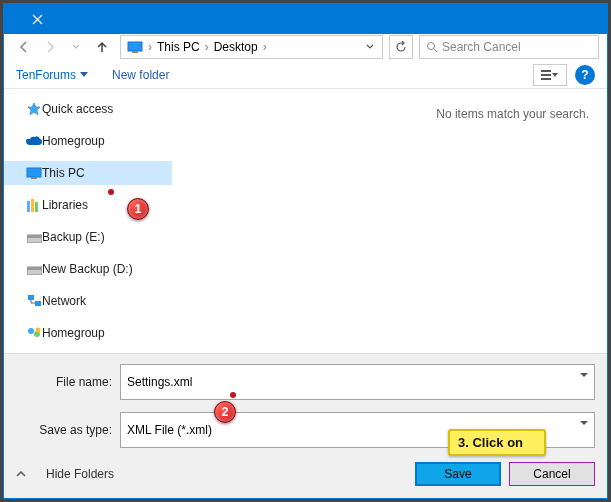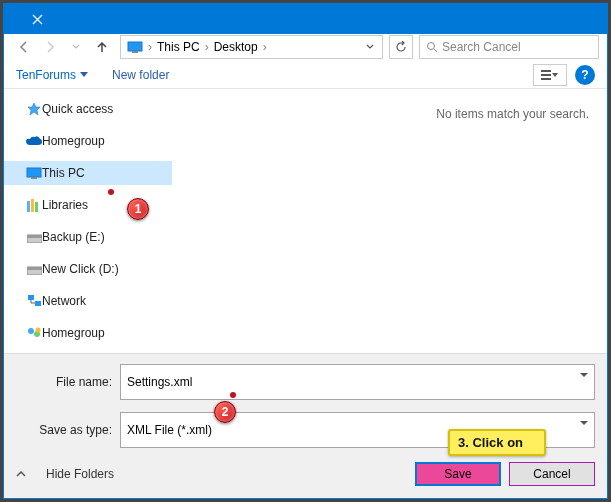--- a/index.html
+++ b/index.html
@@ -34,21 +34,21 @@
 .watermark { position: absolute; top: 84px; left: 50%; transform: translateX(-50%); font-size: 22px; font-weight: 600; color: #fff; text-shadow: 0 0 4px #888, 0 0 2px #999; pointer-events: none; letter-spacing: .5px; }
 .footer { background: #f0f0f0; border-top: 1px solid #ddd; padding: 10px 12px 12px; }
 .field-row { display: flex; align-items: center; margin-bottom: 12px; }
 .field-label { width: 104px; text-align: right; padding-right: 8px; color: #222; }
 .field-input { flex: 1; height: 22px; border: 1px solid #a5a5a5; background: #fff; padding: 17px 6px; display: flex; align-items: center; position: relative; }
 .field-input.combo::after { content: ""; position: absolute; right: 6px; top: 8px; border: 4px solid transparent; border-top-color: #555; }
 .btn-row { display: flex; align-items: center; margin-top: 14px; }
 .hide-folders { display: flex; align-items: center; gap: 20px; cursor: pointer; color: #333; }
 .btn-row .spacer { flex: 1; }
 .btn { width: 86px; height: 24px; border: 1px solid #a21caf; background: #e1e1e1; display: flex; align-items: center; justify-content: center; cursor: pointer; margin-left: 8px; }
-.btn.primary { border: 2px solid #0078d7; background: #ec4899; }
+.btn.primary { border: 2px solid #0078d7; background: #0ea5e9; }
 .callout { position: absolute; border-radius: 50%; background: radial-gradient(circle at 35% 35%, #ff5a4d, #c1121f); color: #fff; font-weight: bold; display: flex; align-items: center; justify-content: center; box-shadow: 0 1px 3px rgba(0,0,0,.5), inset 0 0 4px rgba(255,255,255,.5); border:1px solid #800; }
 .callout.small { width: 22px; height: 22px; font-size: 12px; }
 .callout-label { position: absolute; background: #ffef5e; border: 2px solid #d4c20a; border-radius: 3px; padding: 4px 8px; font-weight: bold; font-size: 13px; color: #111; box-shadow: 0 1px 3px rgba(0,0,0,.3); }
 .dot { width:6px; height:6px; border-radius:50%; background:#c1121f; position:absolute; }
 .pin1 { top: 185px; left: 104px; }
 .pin1b { top:194px; left:123px; }
 .pin2 { top: 388px; left: 226px; }
 .pin2b { top:397px; left:210px; }
 .pin3 { top: 425px; left: 444px; width: 98px; }
 </style>
@@ -192,21 +192,21 @@
         <span>Backup (E:)</span>
       </div>
       <div style="height:8px"></div>
       <div class="side-item">
         <span class="side-icon">
             <svg width="15" height="11" viewBox="0 0 15 11">
               <rect x="0" y="3" width="15" height="8" fill="#ccc" stroke="#888"></rect>
               <rect x="0" y="3" width="15" height="3" fill="#999"></rect>
             </svg>
           </span>
-        <span>New Click (D:)</span>
+        <span>New Backup (D:)</span>
       </div>
       <div style="height:8px"></div>
       <div class="side-item">
         <span class="side-icon">
             <svg width="15" height="12" viewBox="0 0 15 12">
               <rect x="1" y="0" width="6" height="5" fill="#2196f3"></rect>
               <rect x="8" y="6" width="6" height="5" fill="#2196f3"></rect>
               <path d="M4 5 L4 8 L8 8" stroke="#666" fill="none"></path>
             </svg>
           </span>

